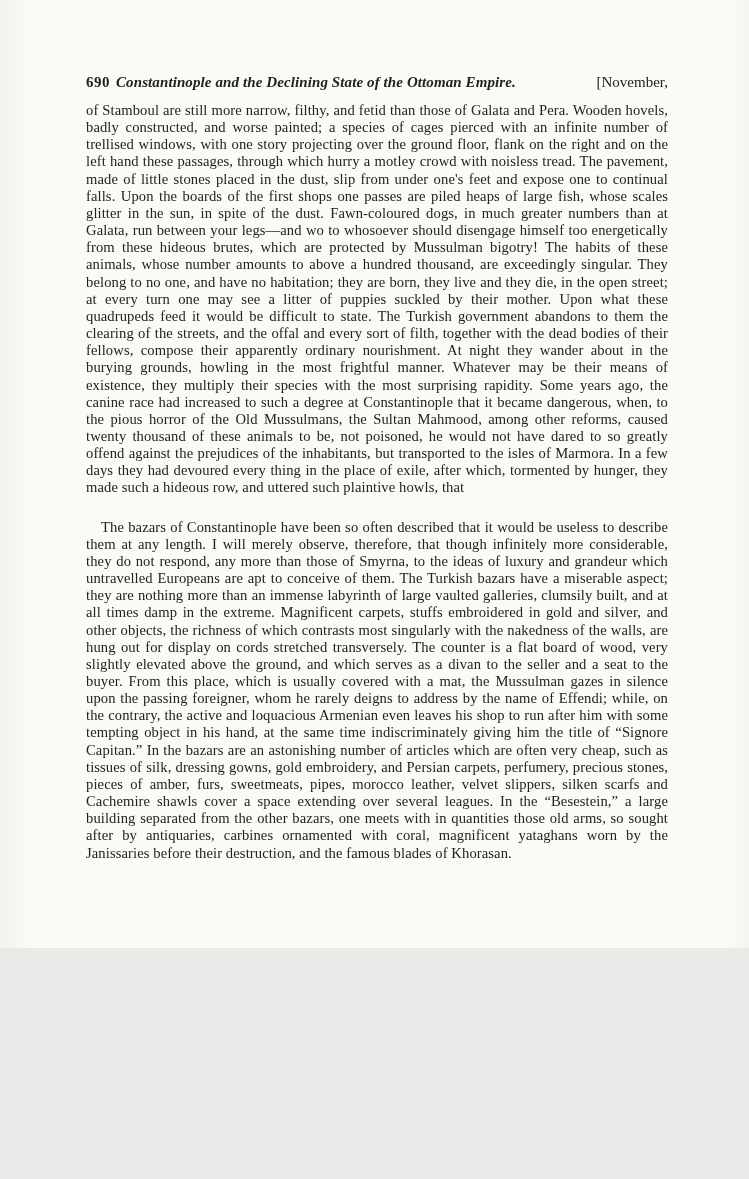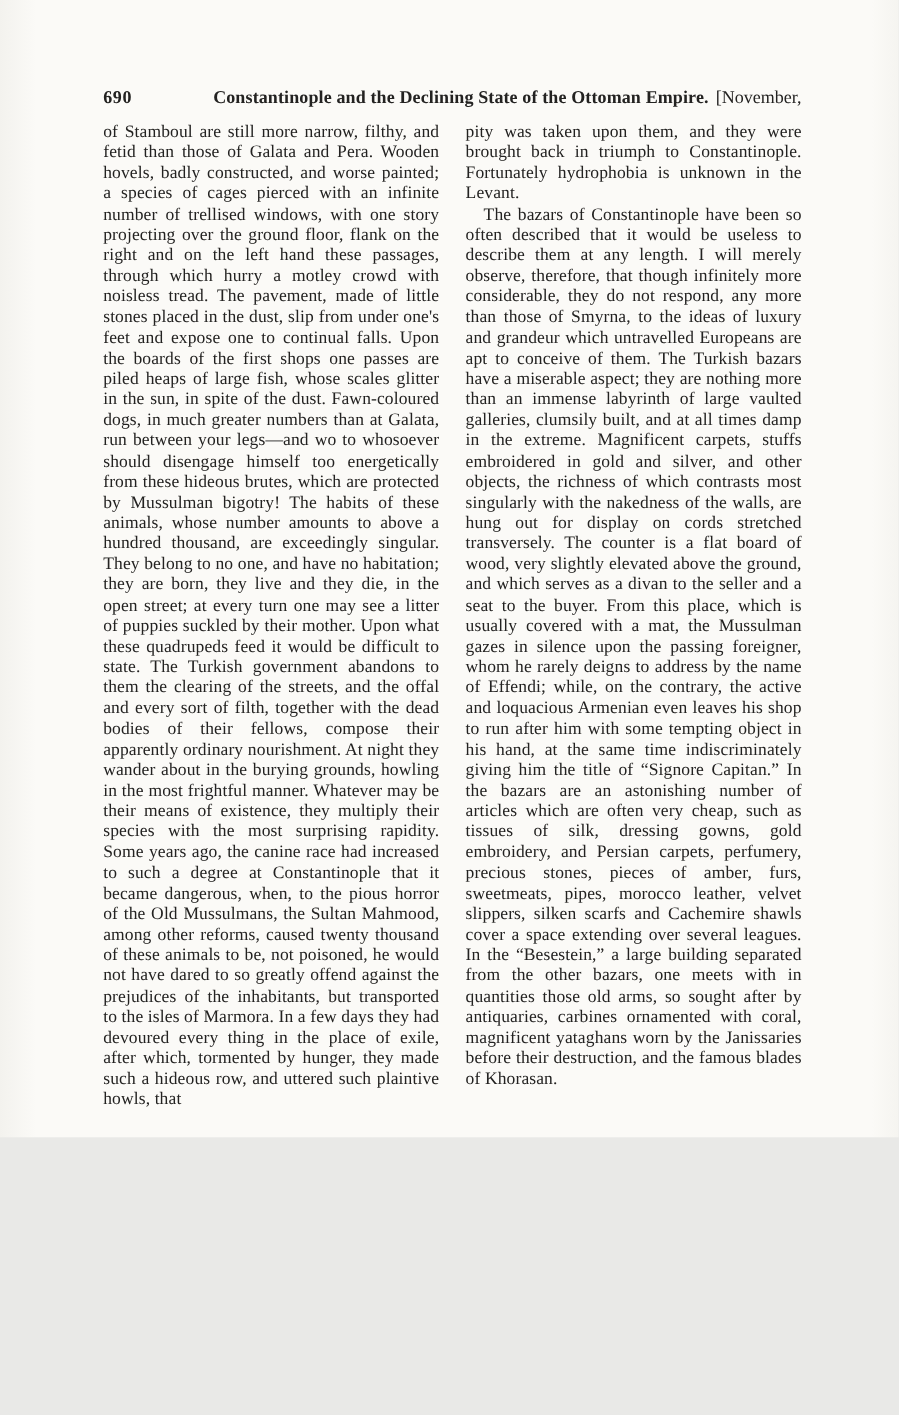--- a/index.html
+++ b/index.html
@@ -26,31 +26,33 @@
     margin-bottom: 11px;
     white-space: nowrap;
   }
   .page-number {
     font-weight: 700;
     letter-spacing: 0.5px;
     flex: 0 0 auto;
   }
   .running-title {
     flex: 1 1 auto;
-    text-align: right;
+    text-align: left;
+    font-style: italic;
     font-weight: 700;
     letter-spacing: 0.1px;
     padding: 0 6px;
   }
   .issue-label {
     flex: 0 0 auto;
   }
   .columns {
     display: flex;
     gap: 22px;
+    flex-direction: column;
   }
   .column {
     flex: 1 1 0;
     min-width: 0;
     text-align: justify;
     font-size: 14.6px;
     line-height: 17.15px;
     letter-spacing: 0.1px;
     hyphens: auto;
     -webkit-hyphens: auto;
@@ -70,17 +72,16 @@
     <span class="page-number">690</span>
     <span class="running-title">Constantinople and the Declining State of the Ottoman Empire.</span>
     <span class="issue-label">[November,</span>
   </header>
 
   <main class="columns">
     <section class="column" id="col-left">
         <p class="para">of Stamboul are still more narrow, filthy, and fetid than those of Galata and Pera.  Wooden hovels, badly constructed, and worse painted; a species of cages pierced with an infinite number of trellised windows, with one story projecting over the ground floor, flank on the right and on the left hand these passages, through which hurry a motley crowd with noisless tread.  The pavement, made of little stones placed in the dust, slip from under one's feet and expose one to continual falls.  Upon the boards of the first shops one passes are piled heaps of large fish, whose scales glitter in the sun, in spite of the dust.  Fawn-coloured dogs, in much greater numbers than at Galata, run between your legs—and wo to whosoever should disengage himself too energetically from these hideous brutes, which are protected by Mussulman bigotry!  The habits of these animals, whose number amounts to above a hundred thousand, are exceedingly singular.  They belong to no one, and have no habitation; they are born, they live and they die, in the open street; at every turn one may see a litter of puppies suckled by their mother.  Upon what these quadrupeds feed it would be difficult to state.  The Turkish government abandons to them the clearing of the streets, and the offal and every sort of filth, together with the dead bodies of their fellows, compose their apparently ordinary nourishment.  At night they wander about in the burying grounds, howling in the most frightful manner.  Whatever may be their means of existence, they multiply their species with the most surprising rapidity.  Some years ago, the canine race had increased to such a degree at Constantinople that it became dangerous, when, to the pious horror of the Old Mussulmans, the Sultan Mahmood, among other reforms, caused twenty thousand of these animals to be, not poisoned, he would not have dared to so greatly offend against the prejudices of the inhabitants, but transported to the isles of Marmora.  In a few days they had devoured every thing in the place of exile, after which, tormented by hunger, they made such a hideous row, and uttered such plaintive howls, that</p>
       </section>
     <section class="column" id="col-right">
-        <p class="para">pity was taken upon them, and they were brought back in triumph to Constantinople.  Fortunately hydrophobia is unknown in the Levant.</p>
         <p class="para indent">The bazars of Constantinople have been so often described that it would be useless to describe them at any length.  I will merely observe, therefore, that though infinitely more considerable, they do not respond, any more than those of Smyrna, to the ideas of luxury and grandeur which untravelled Europeans are apt to conceive of them.  The Turkish bazars have a miserable aspect; they are nothing more than an immense labyrinth of large vaulted galleries, clumsily built, and at all times damp in the extreme.  Magnificent carpets, stuffs embroidered in gold and silver, and other objects, the richness of which contrasts most singularly with the nakedness of the walls, are hung out for display on cords stretched transversely.  The counter is a flat board of wood, very slightly elevated above the ground, and which serves as a divan to the seller and a seat to the buyer.  From this place, which is usually covered with a mat, the Mussulman gazes in silence upon the passing foreigner, whom he rarely deigns to address by the name of Effendi; while, on the contrary, the active and loquacious Armenian even leaves his shop to run after him with some tempting object in his hand, at the same time indiscriminately giving him the title of “Signore Capitan.”  In the bazars are an astonishing number of articles which are often very cheap, such as tissues of silk, dressing gowns, gold embroidery, and Persian carpets, perfumery, precious stones, pieces of amber, furs, sweetmeats, pipes, morocco leather, velvet slippers, silken scarfs and Cachemire shawls cover a space extending over several leagues.  In the “Besestein,” a large building separated from the other bazars, one meets with in quantities those old arms, so sought after by antiquaries, carbines ornamented with coral, magnificent yataghans worn by the Janissaries before their destruction, and the famous blades of Khorasan.</p>
       </section>
   </main>
 </div>
 
 </body></html>

